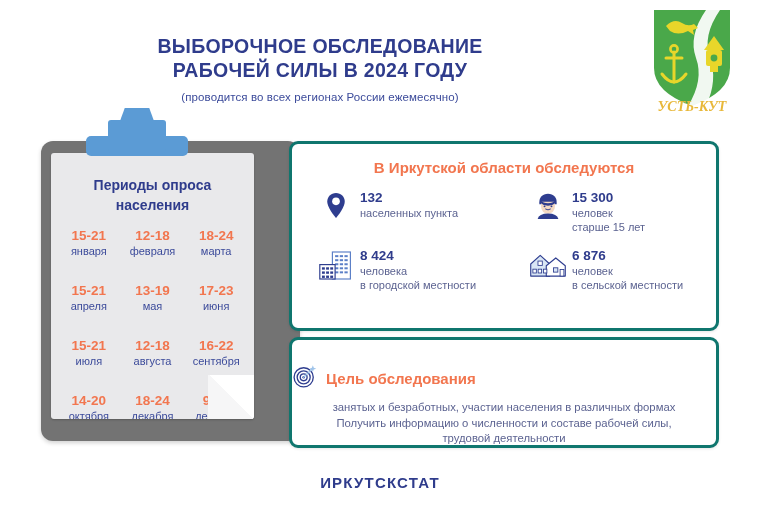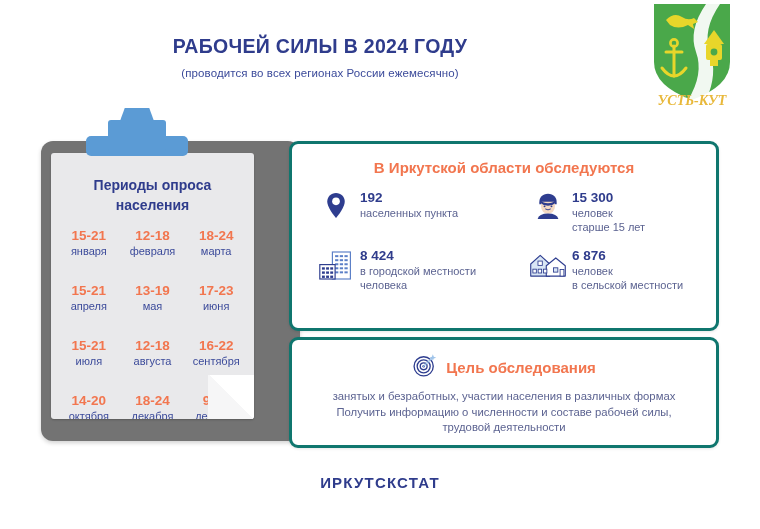--- a/index.html
+++ b/index.html
@@ -34,21 +34,21 @@
   .subtitle {
     margin-top: 9px;
     font-size: 11.5px;
     color: #3b4a9a;
     letter-spacing: 0.1px;
   }
 
   
   .logo {
     position: absolute;
-    right: 20px; top: 0;
+    right: 20px; top: 6px;
     width: 96px; height: 108px;
   }
 
   
   .clipboard {
     position: absolute;
     left: 41px; top: 141px;
     width: 259px; height: 300px;
     background: #737373;
     border-radius: 12px;
@@ -175,23 +175,22 @@
   }
   .stat-label {
     font-size: 11px;
     color: #5c6391;
     line-height: 14px;
   }
 
   .goal-head {
     display: flex;
     align-items: center;
-    justify-content: center;
     gap: 9px;
-    margin-top: 13px;
+    margin-top: 24px;
   }
   .goal-title {
     font-size: 15px;
     font-weight: bold;
     color: #f2764f;
   }
   .goal-body {
     margin: 7px 28px 0 28px;
     text-align: center;
     font-size: 11.3px;
@@ -208,20 +207,21 @@
     font-size: 15px;
     font-weight: bold;
     letter-spacing: 1.2px;
     color: #2f3c8c;
   }
 </style>
 </head>
 <body>
 
 <div class="header">
+  <div class="title-line">ВЫБОРОЧНОЕ ОБСЛЕДОВАНИЕ</div>
   <div class="title-line">РАБОЧЕЙ СИЛЫ В 2024 ГОДУ</div>
   <div class="subtitle">(проводится во всех регионах России ежемесячно)</div>
 </div>
 
 <div class="logo">
   <svg viewBox="0 0 96 108" width="96" height="108">
     <path d="M10 4 H86 V62 Q86 86 48 100 Q10 86 10 62 Z" fill="#4aa84a"></path>
     <path d="M62 4 Q44 30 52 52 Q60 74 44 100 L62 100 Q74 74 66 52 Q58 30 76 4 Z" fill="#ffffff" opacity="0.92"></path>
     <path d="M22 20 q8 -8 16 -3 q6 4 12 1 l4 4 l-5 2 l1 5 l-6 -4 q-10 5 -18 0 z" fill="#e8d62a"></path>
     <g fill="#e8d62a">
@@ -311,21 +311,21 @@
   <div class="stats">
 
     <div class="stat">
       <div class="icon">
         <svg viewBox="0 0 24 32" width="20" height="27">
           <path d="M12 1 C6 1 1.5 5.5 1.5 11.2 C1.5 19 12 31 12 31 C12 31 22.5 19 22.5 11.2 C22.5 5.5 18 1 12 1 Z" fill="#2e3d8f"></path>
           <circle cx="12" cy="11" r="4.6" fill="#ffffff"></circle>
         </svg>
       </div>
       <div class="text">
-        <div class="stat-value">192</div>
+        <div class="stat-value">132</div>
         <div class="stat-label">населенных пункта</div>
       </div>
     </div>
 
     <div class="stat">
       <div class="icon">
         <svg viewBox="0 0 30 32" width="26" height="28">
           <path d="M15 2 C8.6 2 5 6.2 5 11.6 L5 14 L25 14 L25 11.6 C25 6.2 21.4 2 15 2 Z" fill="#2e3d8f"></path>
           <path d="M7 11 h16 v6 a8 8 0 0 1 -16 0 z" fill="#f4d9c2"></path>
           <path d="M6.4 9.4 q3 3.4 8.6 3.4 q5.6 0 8.6 -3.4 l0 3.2 q-3 3 -8.6 3 q-5.6 0 -8.6 -3 z" fill="#2e3d8f"></path>
@@ -372,22 +372,22 @@
               <rect x="9" y="23.6" width="3.2" height="2.6"></rect>
               <rect x="13.6" y="23.6" width="3.2" height="2.6"></rect>
             <rect x="4.4" y="28.2" width="3.2" height="2.6"></rect>
               <rect x="9" y="28.2" width="3.2" height="2.6"></rect>
               <rect x="13.6" y="28.2" width="3.2" height="2.6"></rect>
           </g>
         </svg>
       </div>
       <div class="text">
         <div class="stat-value">8 424</div>
+        <div class="stat-label">человека</div>
         <div class="stat-label">в городской местности</div>
-        <div class="stat-label">человека</div>
       </div>
     </div>
 
     <div class="stat">
       <div class="icon">
         <svg viewBox="0 0 44 32" width="38" height="28">
           <path d="M2 16 L13 6 L24 16 L24 30 L2 30 Z" fill="#d9e6f5" stroke="#2e3d8f" stroke-width="1.3" stroke-linejoin="round"></path>
           <path d="M20 18 L31 9 L42 18 L42 30 L20 30 Z" fill="#ffffff" stroke="#2e3d8f" stroke-width="1.3" stroke-linejoin="round"></path>
           <rect x="10.4" y="12.6" width="5" height="5" fill="#ffffff" stroke="#2e3d8f" stroke-width="1"></rect>
           <rect x="4.5" y="22" width="4" height="4.4" fill="#ffffff" stroke="#2e3d8f" stroke-width="1"></rect>

